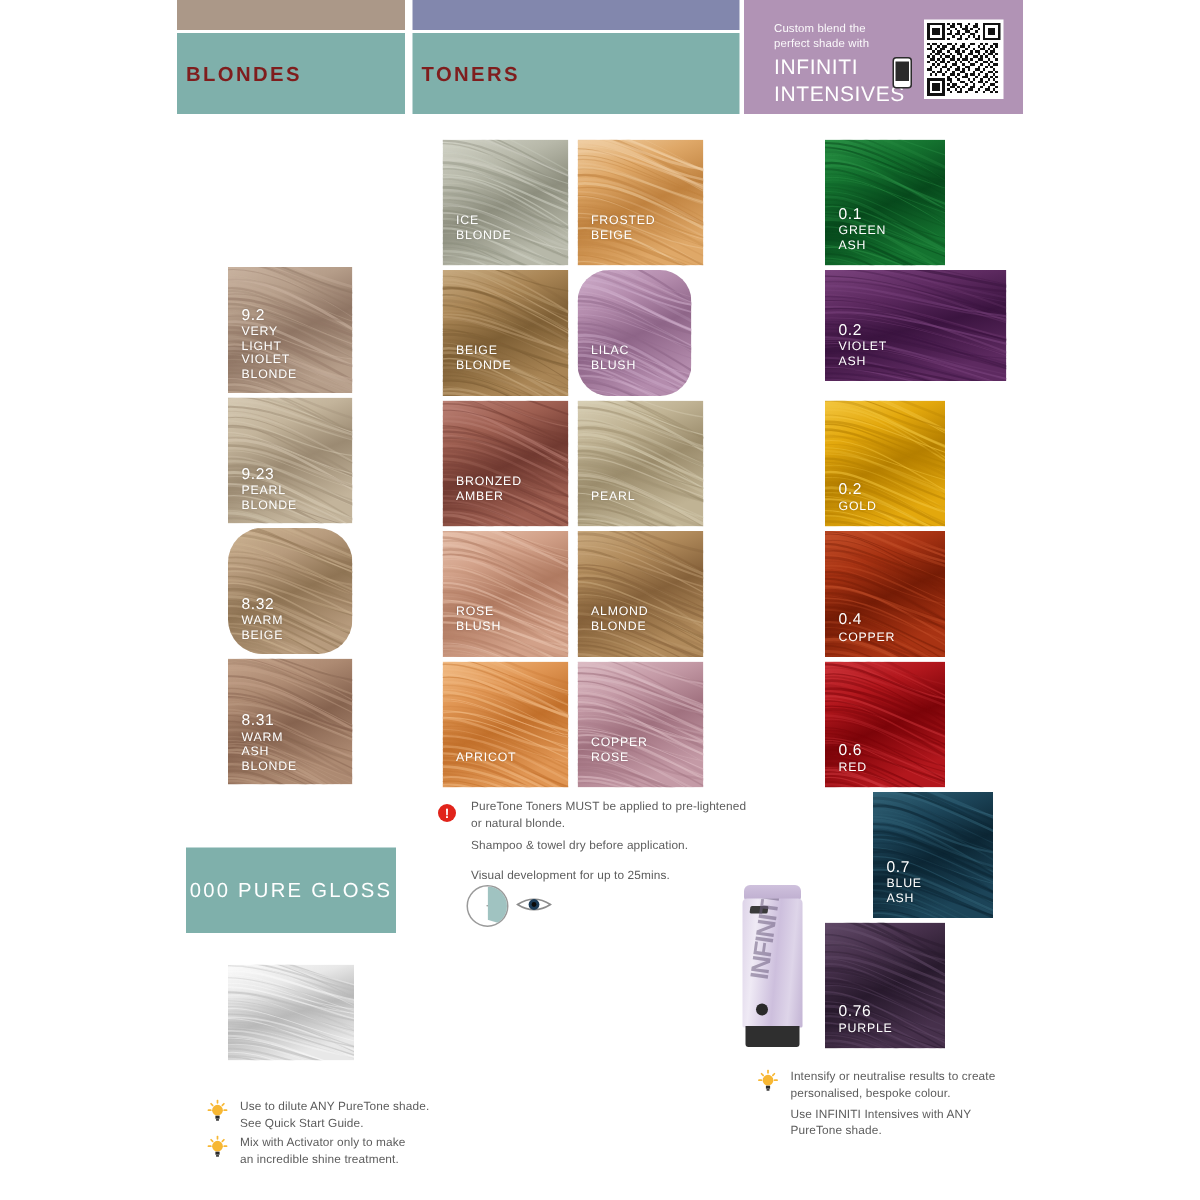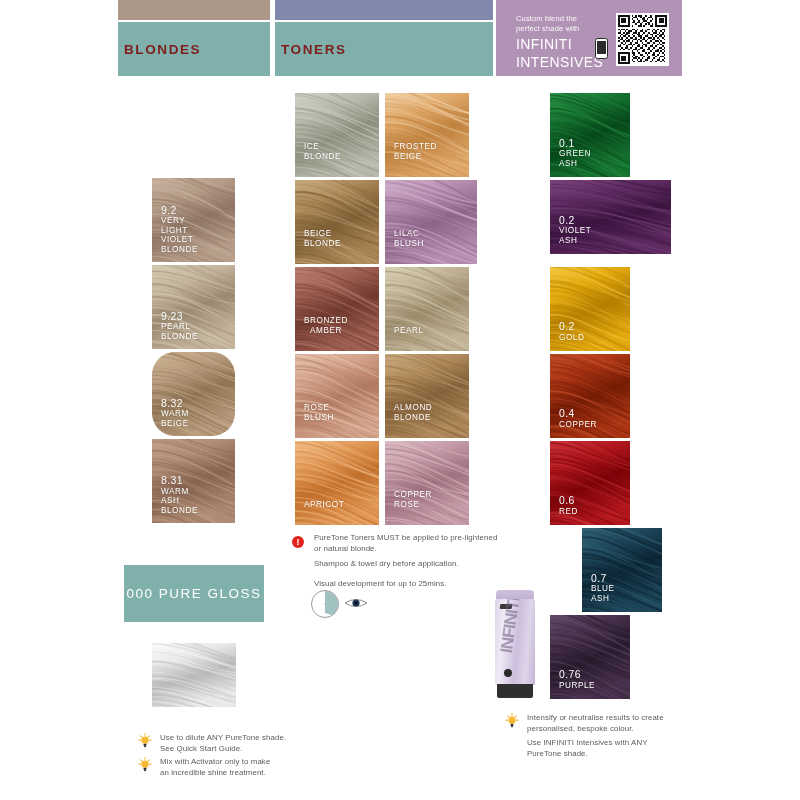--- a/index.html
+++ b/index.html
@@ -735,21 +735,21 @@
           <path d="M-5 100.8 C 25 94.9, 58 117.8, 105 134.1" fill="none" stroke="#7e5f35" stroke-width="1.43" stroke-opacity="0.40" stroke-linecap="round"></path>
           <path d="M-5 103.6 C 25 96.7, 58 123.6, 105 134.6" fill="none" stroke="#c7aa80" stroke-width="2.32" stroke-opacity="0.56" stroke-linecap="round"></path>
           <path d="M-5 106.1 C 25 102.4, 58 120.8, 105 138.5" fill="none" stroke="#7e5f35" stroke-width="0.97" stroke-opacity="0.54" stroke-linecap="round"></path>
           <path d="M-5 109.2 C 25 103.1, 58 131.9, 105 137.8" fill="none" stroke="#7e5f35" stroke-width="2.35" stroke-opacity="0.23" stroke-linecap="round"></path>
         </svg></div>
       <div class="lbl" style="bottom: 16px;">
         <div>BEIGE</div>
         <div>BLONDE</div>
       </div>
     </div>
-    <div class="sw" style="left: 385px; top: 180px; width: 92px; height: 84px;">
+    <div class="sw" style="left: 385px; top: 180px; width: 76px; height: 84px; border-radius: 21px;">
       <div class="strands"><svg viewBox="0 0 100 100" preserveAspectRatio="none" width="100%" height="100%">
           <defs>
             <linearGradient id="g14" x1="0" y1="0" x2="0.4" y2="1">
               <stop offset="0%" stop-color="#cfaecb"></stop>
               <stop offset="32%" stop-color="#b48cad"></stop>
               <stop offset="62%" stop-color="#8e6588"></stop>
               <stop offset="100%" stop-color="#b48cad"></stop>
             </linearGradient>
           </defs>
           <rect width="100" height="100" fill="url(#g14)"></rect>
@@ -798,21 +798,21 @@
           <path d="M-5 99.6 C 25 94.0, 58 109.7, 105 133.8" fill="none" stroke="#8e6588" stroke-width="2.40" stroke-opacity="0.55" stroke-linecap="round"></path>
           <path d="M-5 103.7 C 25 99.4, 58 117.6, 105 140.6" fill="none" stroke="#cfaecb" stroke-width="0.65" stroke-opacity="0.36" stroke-linecap="round"></path>
           <path d="M-5 105.4 C 25 101.0, 58 122.0, 105 135.4" fill="none" stroke="#8e6588" stroke-width="0.56" stroke-opacity="0.44" stroke-linecap="round"></path>
           <path d="M-5 108.7 C 25 104.7, 58 123.6, 105 139.0" fill="none" stroke="#cfaecb" stroke-width="0.91" stroke-opacity="0.21" stroke-linecap="round"></path>
         </svg></div>
       <div class="lbl" style="bottom: 16px;">
         <div>LILAC</div>
         <div>BLUSH</div>
       </div>
     </div>
-    <div class="sw" style="left: 295px; top: 267px; width: 84px; height: 84px; text-align: center;">
+    <div class="sw" style="left: 295px; top: 267px; width: 84px; height: 84px;">
       <div class="strands"><svg viewBox="0 0 100 100" preserveAspectRatio="none" width="100%" height="100%">
           <defs>
             <linearGradient id="g15" x1="0" y1="0" x2="0.4" y2="1">
               <stop offset="0%" stop-color="#bb8175"></stop>
               <stop offset="32%" stop-color="#9e5f51"></stop>
               <stop offset="62%" stop-color="#713a31"></stop>
               <stop offset="100%" stop-color="#9e5f51"></stop>
             </linearGradient>
           </defs>
           <rect width="100" height="100" fill="url(#g15)"></rect>

